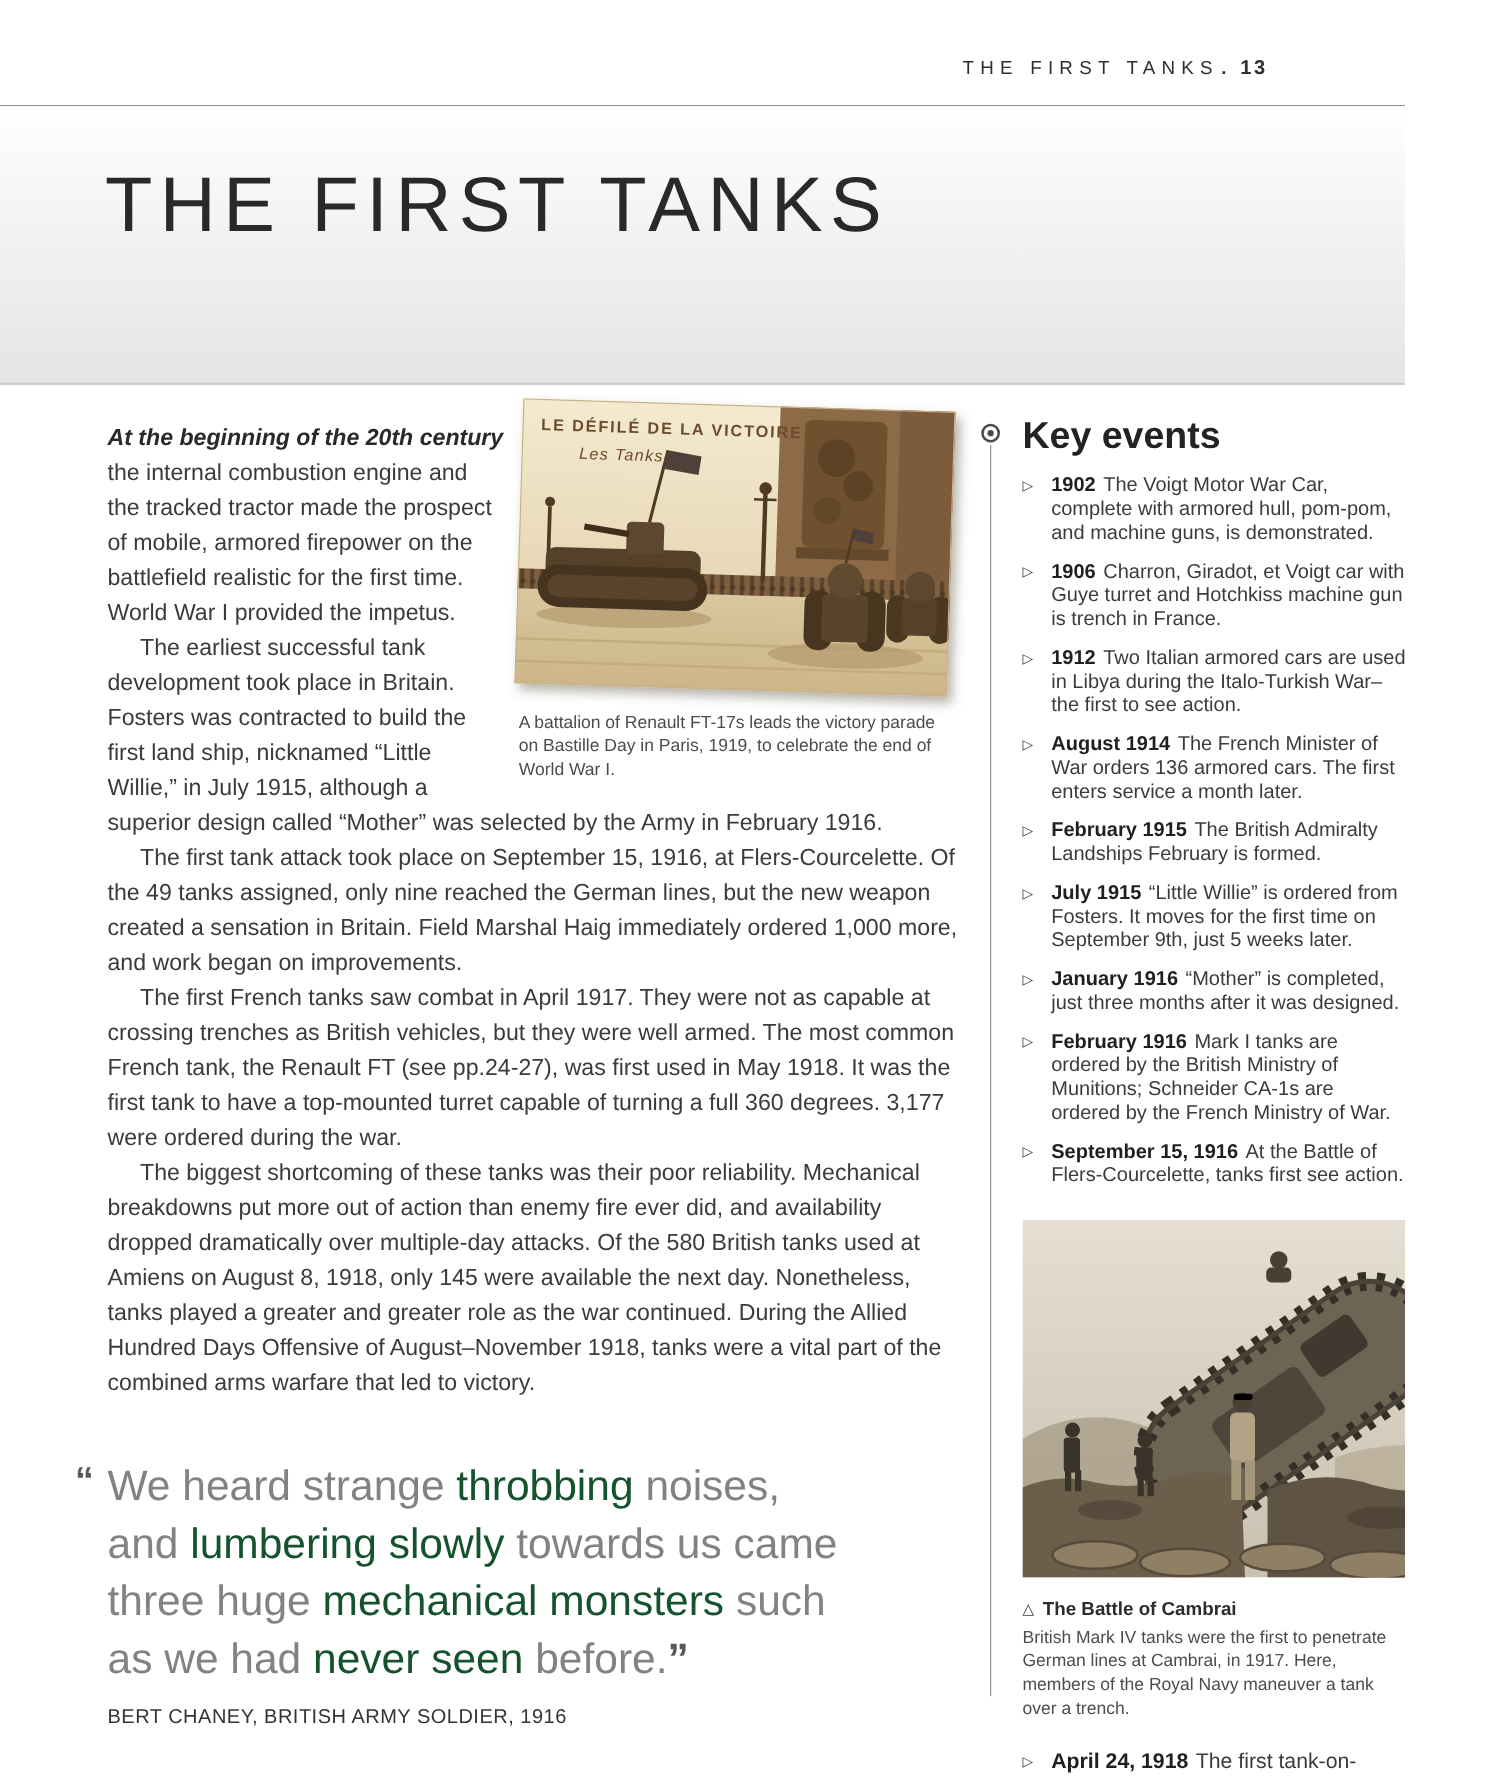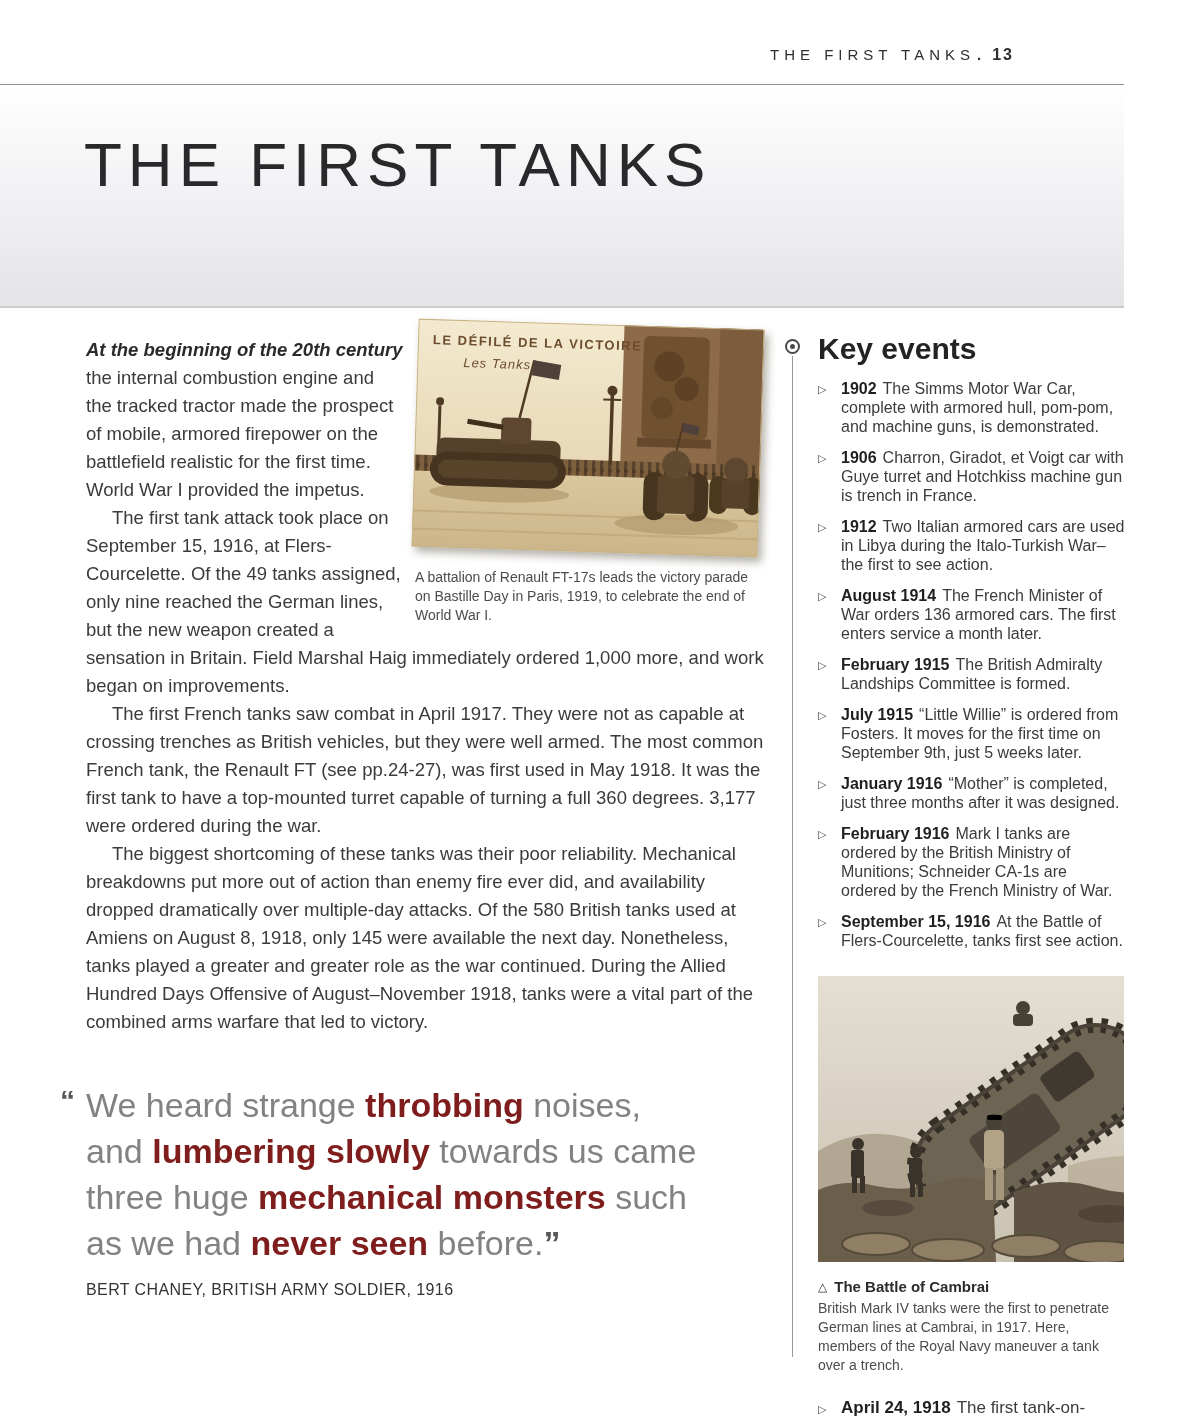--- a/index.html
+++ b/index.html
@@ -30,21 +30,21 @@
                  box-shadow:4px 5px 9px rgba(60,50,30,0.38);background:#e9dcba;}
   .cap{margin-top:16px;width:344px;}
   .cap-title{font-size:15px;font-weight:700;color:#2c2c2e;}
   .cap-title .tri{font-weight:400;font-size:12px;margin-right:7px;position:relative;top:-1px;color:#3b3b3d;}
   .cap-body{font-size:14px;line-height:19px;color:#4c4c4e;margin-top:4px;}
 
   
   blockquote.pull{margin:42px 0 0 0;font-size:34px;line-height:46px;color:#828285;font-weight:400;}
   blockquote .qmark{color:#58585b;font-weight:700;}
   blockquote .open{display:inline-block;width:26px;margin-left:-26px;font-size:30px;vertical-align:6px;}
-  blockquote .qb{font-weight:700;color:#7f1d1d;}
+  blockquote .qb{font-weight:400;color:#14532d;}
   .attribution{margin-top:10px;font-size:16px;letter-spacing:0.4px;color:#343436;}
 
   
   .timeline-rule{position:absolute;left:792px;top:356px;width:1px;height:1001px;background:#97979a;}
   .timeline-marker{position:absolute;left:785px;top:339px;width:11px;height:11px;border:2px solid #4a4a4c;
                    border-radius:50%;background:#fff;}
   .timeline-marker::before{content:"";position:absolute;left:3px;top:3px;width:5px;height:5px;
                    border-radius:50%;background:#4a4a4c;}
   .sidebar{position:absolute;left:818px;top:332px;width:372px;}
   .sidebar h2{margin:0 0 13px 0;font-size:30px;font-weight:700;color:#232325;}
@@ -141,20 +141,21 @@
           <text x="46" y="47" font-size="13" font-style="italic" letter-spacing="1" fill="#6d4b2d">Les Tanks.</text>
           <rect x="0.5" y="0.5" width="345" height="227" fill="none" stroke="#c6b288"></rect>
         </svg>
       </div>
       <figcaption class="cap">
         <div class="cap-body">A battalion of Renault FT-17s leads the victory parade on Bastille Day in Paris, 1919, to celebrate the end of World War I.</div>
       </figcaption>
     </figure>
 
     <p><b>At the beginning of the 20th century</b><span> the internal combustion engine and the tracked tractor made the prospect of mobile, armored firepower on the battlefield realistic for the first time. World War I provided the impetus.</span></p>
+    <p class="ind">The earliest successful tank development took place in Britain. Fosters was contracted to build the first land ship, nicknamed “Little Willie,” in July 1915, although a superior design called “Mother” was selected by the Army in February 1916.</p>
     <p class="ind">The first tank attack took place on September 15, 1916, at Flers-Courcelette. Of the 49 tanks assigned, only nine reached the German lines, but the new weapon created a sensation in Britain. Field Marshal Haig immediately ordered 1,000 more, and work began on improvements.</p>
     <p class="ind">The first French tanks saw combat in April 1917. They were not as capable at crossing trenches as British vehicles, but they were well armed. The most common French tank, the Renault FT (see pp.24-27), was first used in May 1918. It was the first tank to have a top-mounted turret capable of turning a full 360 degrees. 3,177 were ordered during the war.</p>
     <p class="ind">The biggest shortcoming of these tanks was their poor reliability. Mechanical breakdowns put more out of action than enemy fire ever did, and availability dropped dramatically over multiple-day attacks. Of the 580 British tanks used at Amiens on August 8, 1918, only 145 were available the next day. Nonetheless, tanks played a greater and greater role as the war continued. During the Allied Hundred Days Offensive of August–November 1918, tanks were a vital part of the combined arms warfare that led to victory.</p>
 
     <blockquote class="pull">
       <span class="qmark open">“</span><span>We heard strange </span><span class="qb">throbbing</span><span> noises,</span><br>
       <span>and </span><span class="qb">lumbering slowly</span><span> towards us came</span><br>
       <span>three huge </span><span class="qb">mechanical monsters</span><span> such</span><br>
       <span>as we had </span><span class="qb">never seen</span><span> before.</span><span class="qmark">”</span>
     </blockquote>
@@ -162,33 +163,33 @@
 
   </div>
 
   <div class="timeline-rule"></div>
   <div class="timeline-marker"></div>
 
   <aside class="sidebar">
     <h2>Key events</h2>
 
     <div class="event">
-      <span class="bullet">▷</span><b>1902</b><span>The Simms Motor War Car, complete with armored hull, pom-pom, and machine guns, is demonstrated.</span>
+      <span class="bullet">▷</span><b>1902</b><span>The Voigt Motor War Car, complete with armored hull, pom-pom, and machine guns, is demonstrated.</span>
     </div>
     <div class="event">
       <span class="bullet">▷</span><b>1906</b><span>Charron, Giradot, et Voigt car with Guye turret and Hotchkiss machine gun is trench in France.</span>
     </div>
     <div class="event">
       <span class="bullet">▷</span><b>1912</b><span>Two Italian armored cars are used in Libya during the Italo-Turkish War–the first to see action.</span>
     </div>
     <div class="event">
       <span class="bullet">▷</span><b>August 1914</b><span>The French Minister of War orders 136 armored cars. The first enters service a month later.</span>
     </div>
     <div class="event">
-      <span class="bullet">▷</span><b>February 1915</b><span>The British Admiralty Landships Committee is formed.</span>
+      <span class="bullet">▷</span><b>February 1915</b><span>The British Admiralty Landships February is formed.</span>
     </div>
     <div class="event">
       <span class="bullet">▷</span><b>July 1915</b><span>“Little Willie” is ordered from Fosters. It moves for the first time on September 9th, just 5 weeks later.</span>
     </div>
     <div class="event">
       <span class="bullet">▷</span><b>January 1916</b><span>“Mother” is completed, just three months after it was designed.</span>
     </div>
     <div class="event">
       <span class="bullet">▷</span><b>February 1916</b><span>Mark I tanks are ordered by the British Ministry of Munitions; Schneider CA-1s are ordered by the French Ministry of War.</span>
     </div>

